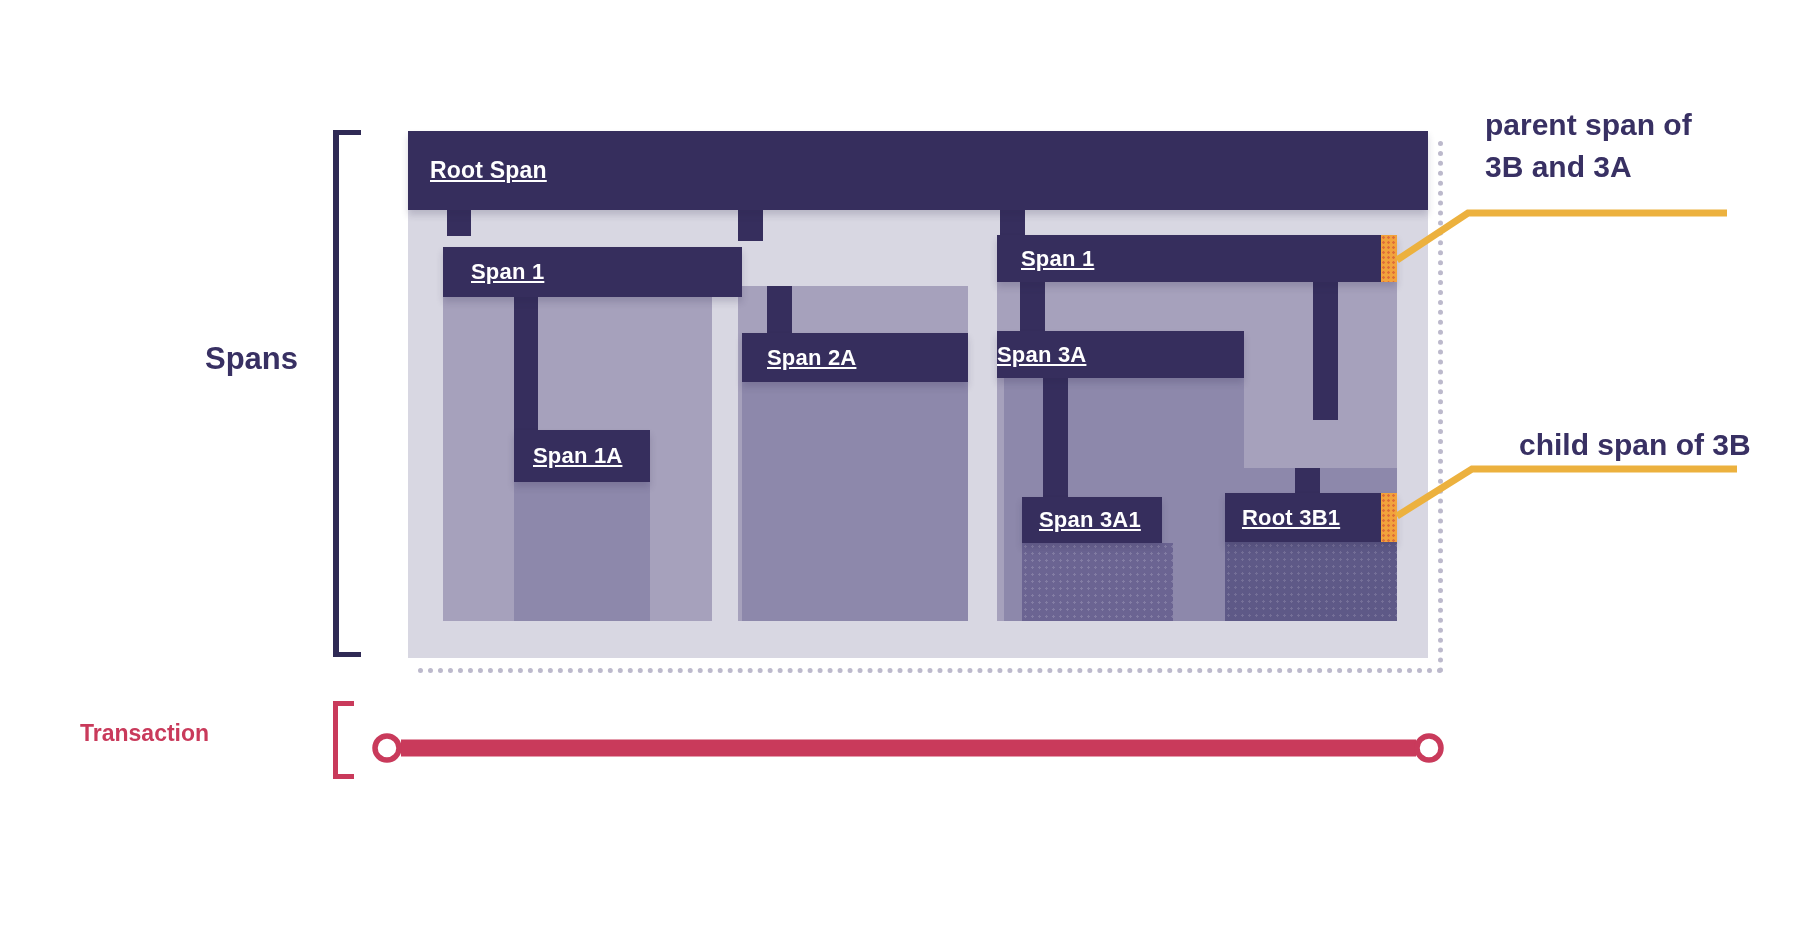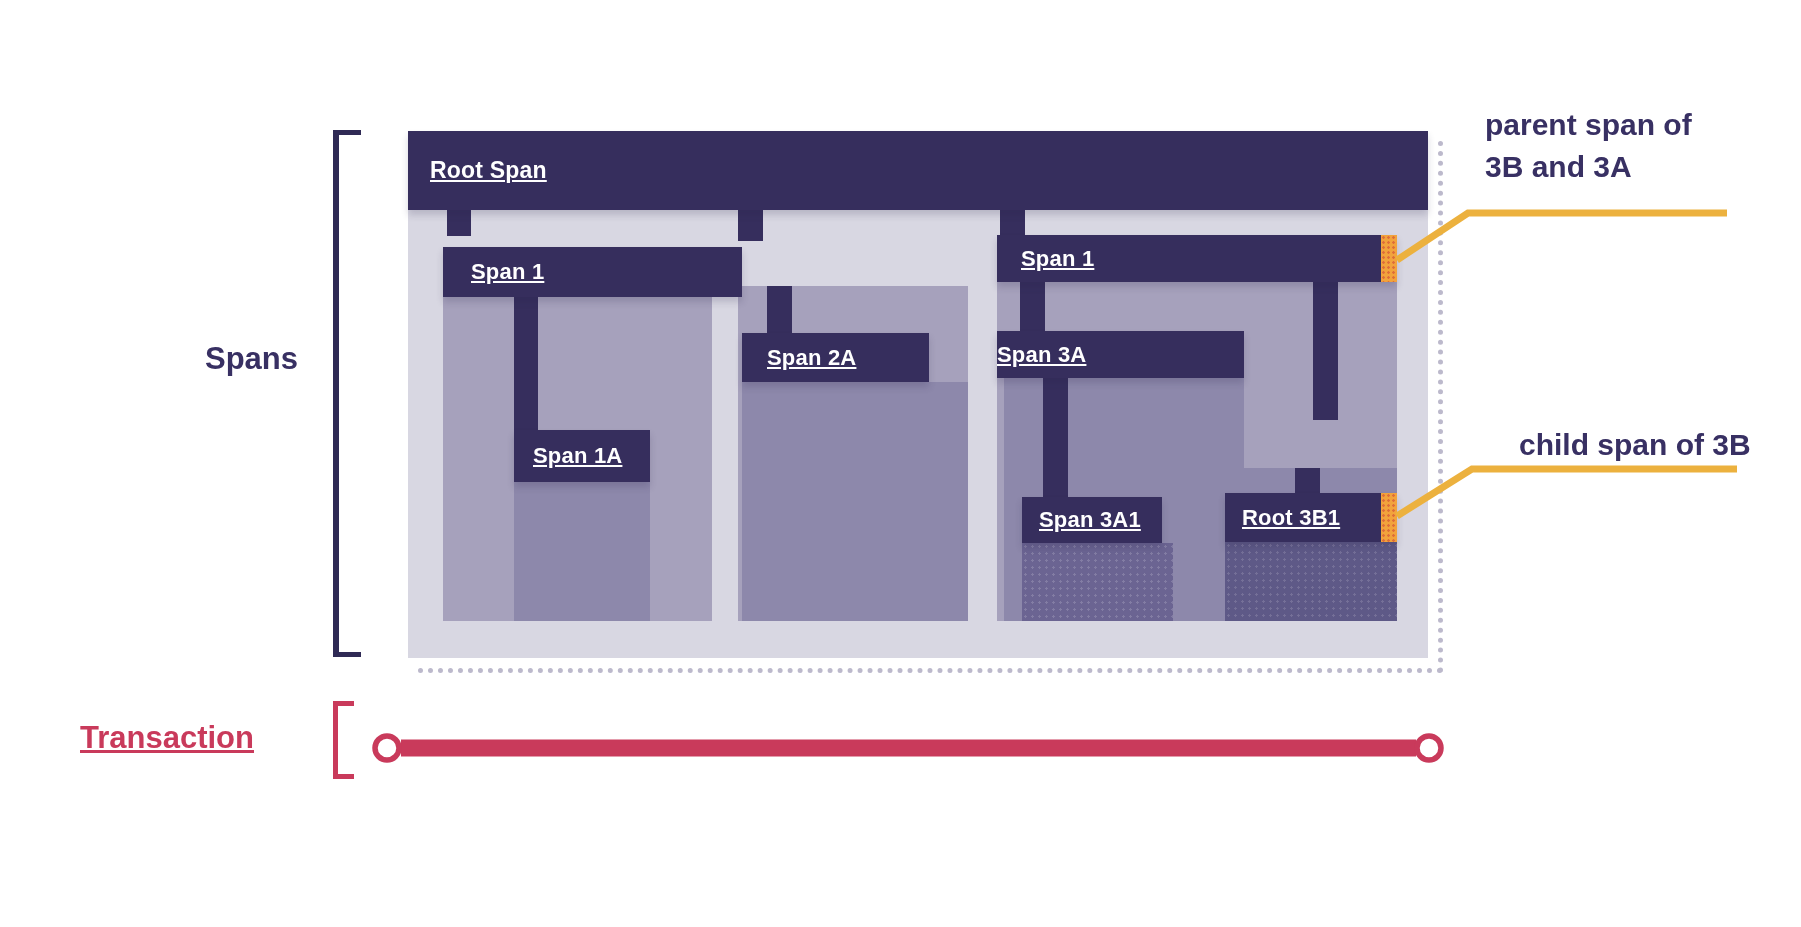--- a/index.html
+++ b/index.html
@@ -48,21 +48,21 @@
   .conn-1a  {left:514px;top:285px;width:24px;height:146px;}
   .region-1a{left:514px;top:482px;width:136px;height:139px;}
   .bar-1a   {left:514px;top:430px;width:136px;height:52px;padding-left:19px;box-sizing:border-box;}
 
   
   .conn-2   {left:738px;top:210px;width:25px;height:31px;}
   .region-2 {left:738px;top:286px;width:230px;height:335px;}
   .bar-2    {left:738px;top:240px;width:230px;height:46px;padding-left:29px;box-sizing:border-box;}
   .conn-2a  {left:767px;top:286px;width:25px;height:48px;}
   .region-2a{left:742px;top:382px;width:226px;height:239px;}
-  .bar-2a   {left:742px;top:333px;width:187px;height:49px;padding-left:25px;box-sizing:border-box;}
+  .bar-2a   {left:742px;top:333px;width:226px;height:49px;padding-left:25px;box-sizing:border-box;}
 
   
   .conn-3   {left:1000px;top:210px;width:25px;height:26px;}
   .region-3 {left:997px;top:282px;width:400px;height:339px;}
   .bar-3    {left:997px;top:235px;width:400px;height:47px;padding-left:24px;box-sizing:border-box;}
   .conn-3a  {left:1020px;top:282px;width:25px;height:50px;}
   .region-3a{left:1004px;top:378px;width:240px;height:243px;}
   .bar-3a   {left:997px;top:331px;width:247px;height:47px;box-sizing:border-box;}
   .conn-3a1 {left:1043px;top:378px;width:25px;height:120px;}
   .region-3a1{left:1022px;top:543px;width:151px;height:78px;}
@@ -73,21 +73,21 @@
   .conn-3b1 {left:1295px;top:468px;width:25px;height:26px;}
   .region-3b1{left:1225px;top:542px;width:172px;height:79px;}
   .bar-3b1  {left:1225px;top:493px;width:172px;height:49px;padding-left:17px;box-sizing:border-box;}
 
   
   .spans-label{left:120px;top:341px;width:178px;text-align:right;font-size:31px;color:var(--label-dark);z-index:6;}
   .spans-bracket{
     left:333px;top:130px;width:28px;height:527px;z-index:6;box-sizing:border-box;
     border-left:6px solid #2f2a55;border-top:5px solid #2f2a55;border-bottom:5px solid #2f2a55;
   }
-  .transaction-label{left:80px;top:720px;font-size:31px;color:var(--transaction-red);z-index:6;text-decoration:underline;}
+  .transaction-label{left:80px;top:720px;font-size:23px;color:var(--transaction-red);z-index:6;}
   .transaction-bracket{
     left:333px;top:701px;width:21px;height:78px;z-index:6;box-sizing:border-box;
     border-left:5px solid var(--transaction-red);border-top:5px solid var(--transaction-red);
     border-bottom:5px solid var(--transaction-red);
   }
 
   
   .callout{color:var(--label-dark);font-size:30px;line-height:42px;z-index:6;}
   .callout-parent{left:1485px;top:104px;}
   .callout-child{left:1483px;top:424px;margin-left:36px;}

